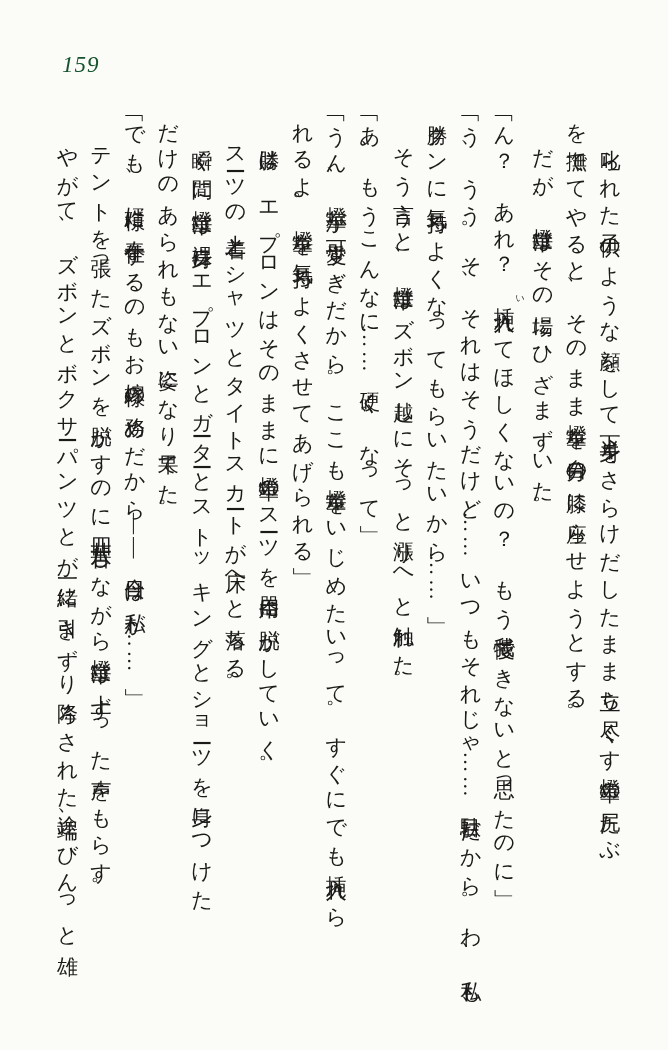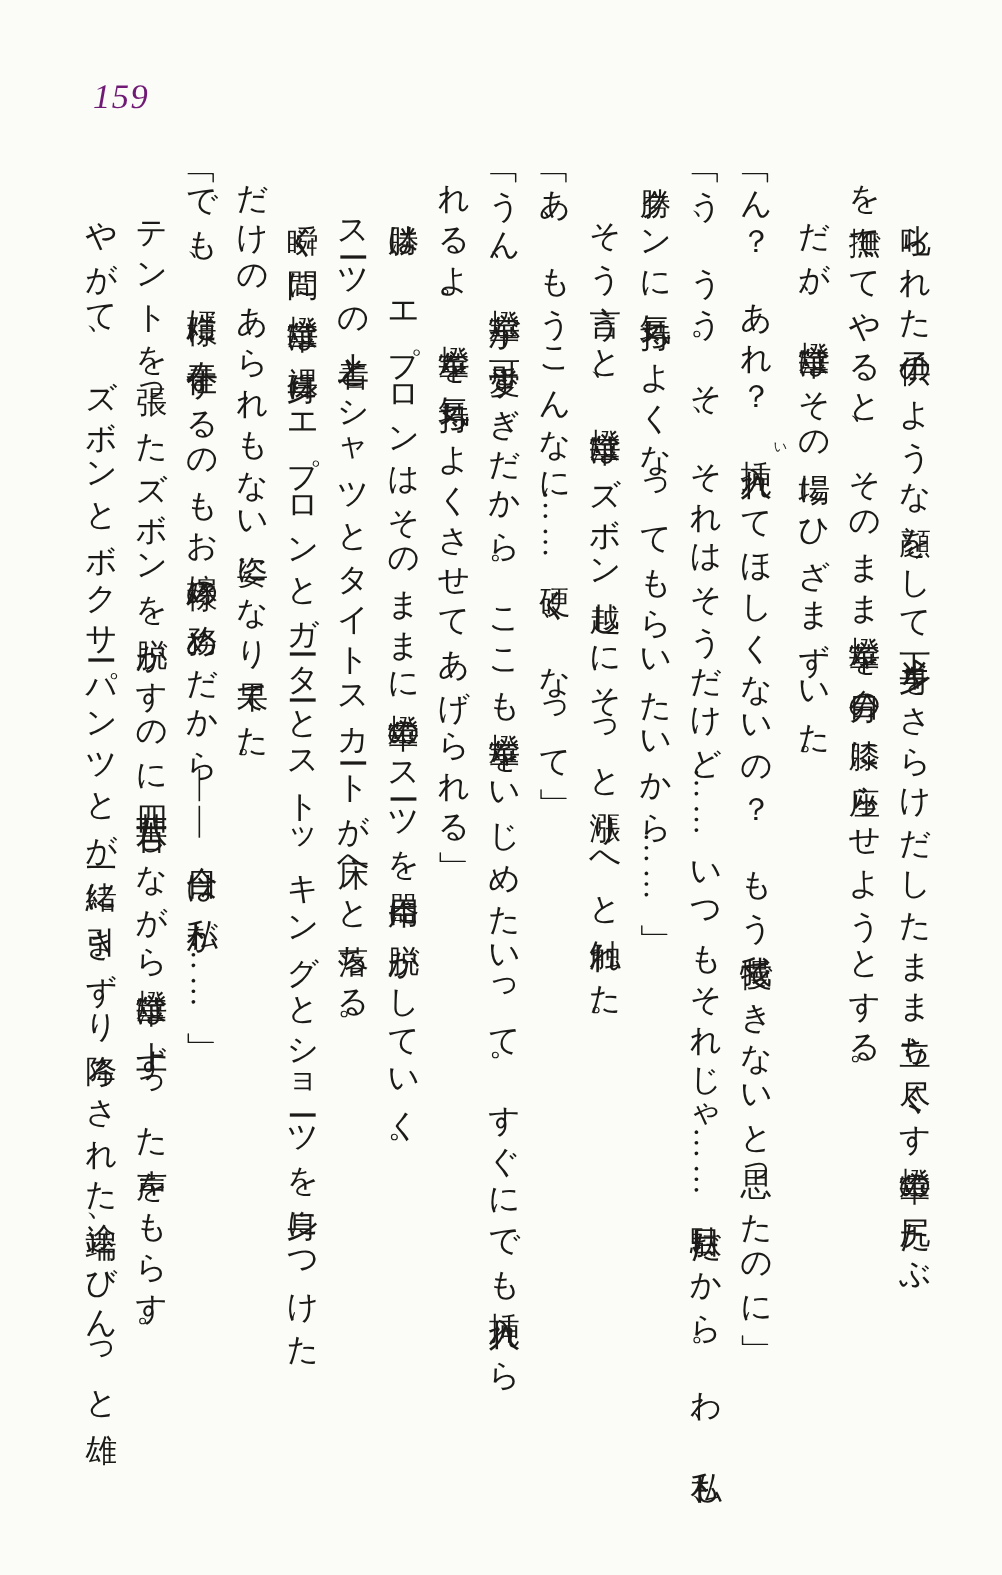--- a/index.html
+++ b/index.html
@@ -17,21 +17,21 @@
   .page {
     position: absolute;
     inset: 0;
   }
   .page-number {
     position: absolute;
     top: 52px;
     left: 62px;
     font-style: italic;
     font-size: 23px;
-    color: #701a75;
+    color: #14532d;
     letter-spacing: 1px;
   }
   .page-body {
     position: absolute;
     top: 108px;
     right: 42px;
     width: 572px;
     height: 932px;
     writing-mode: vertical-rl;
     text-orientation: mixed;

